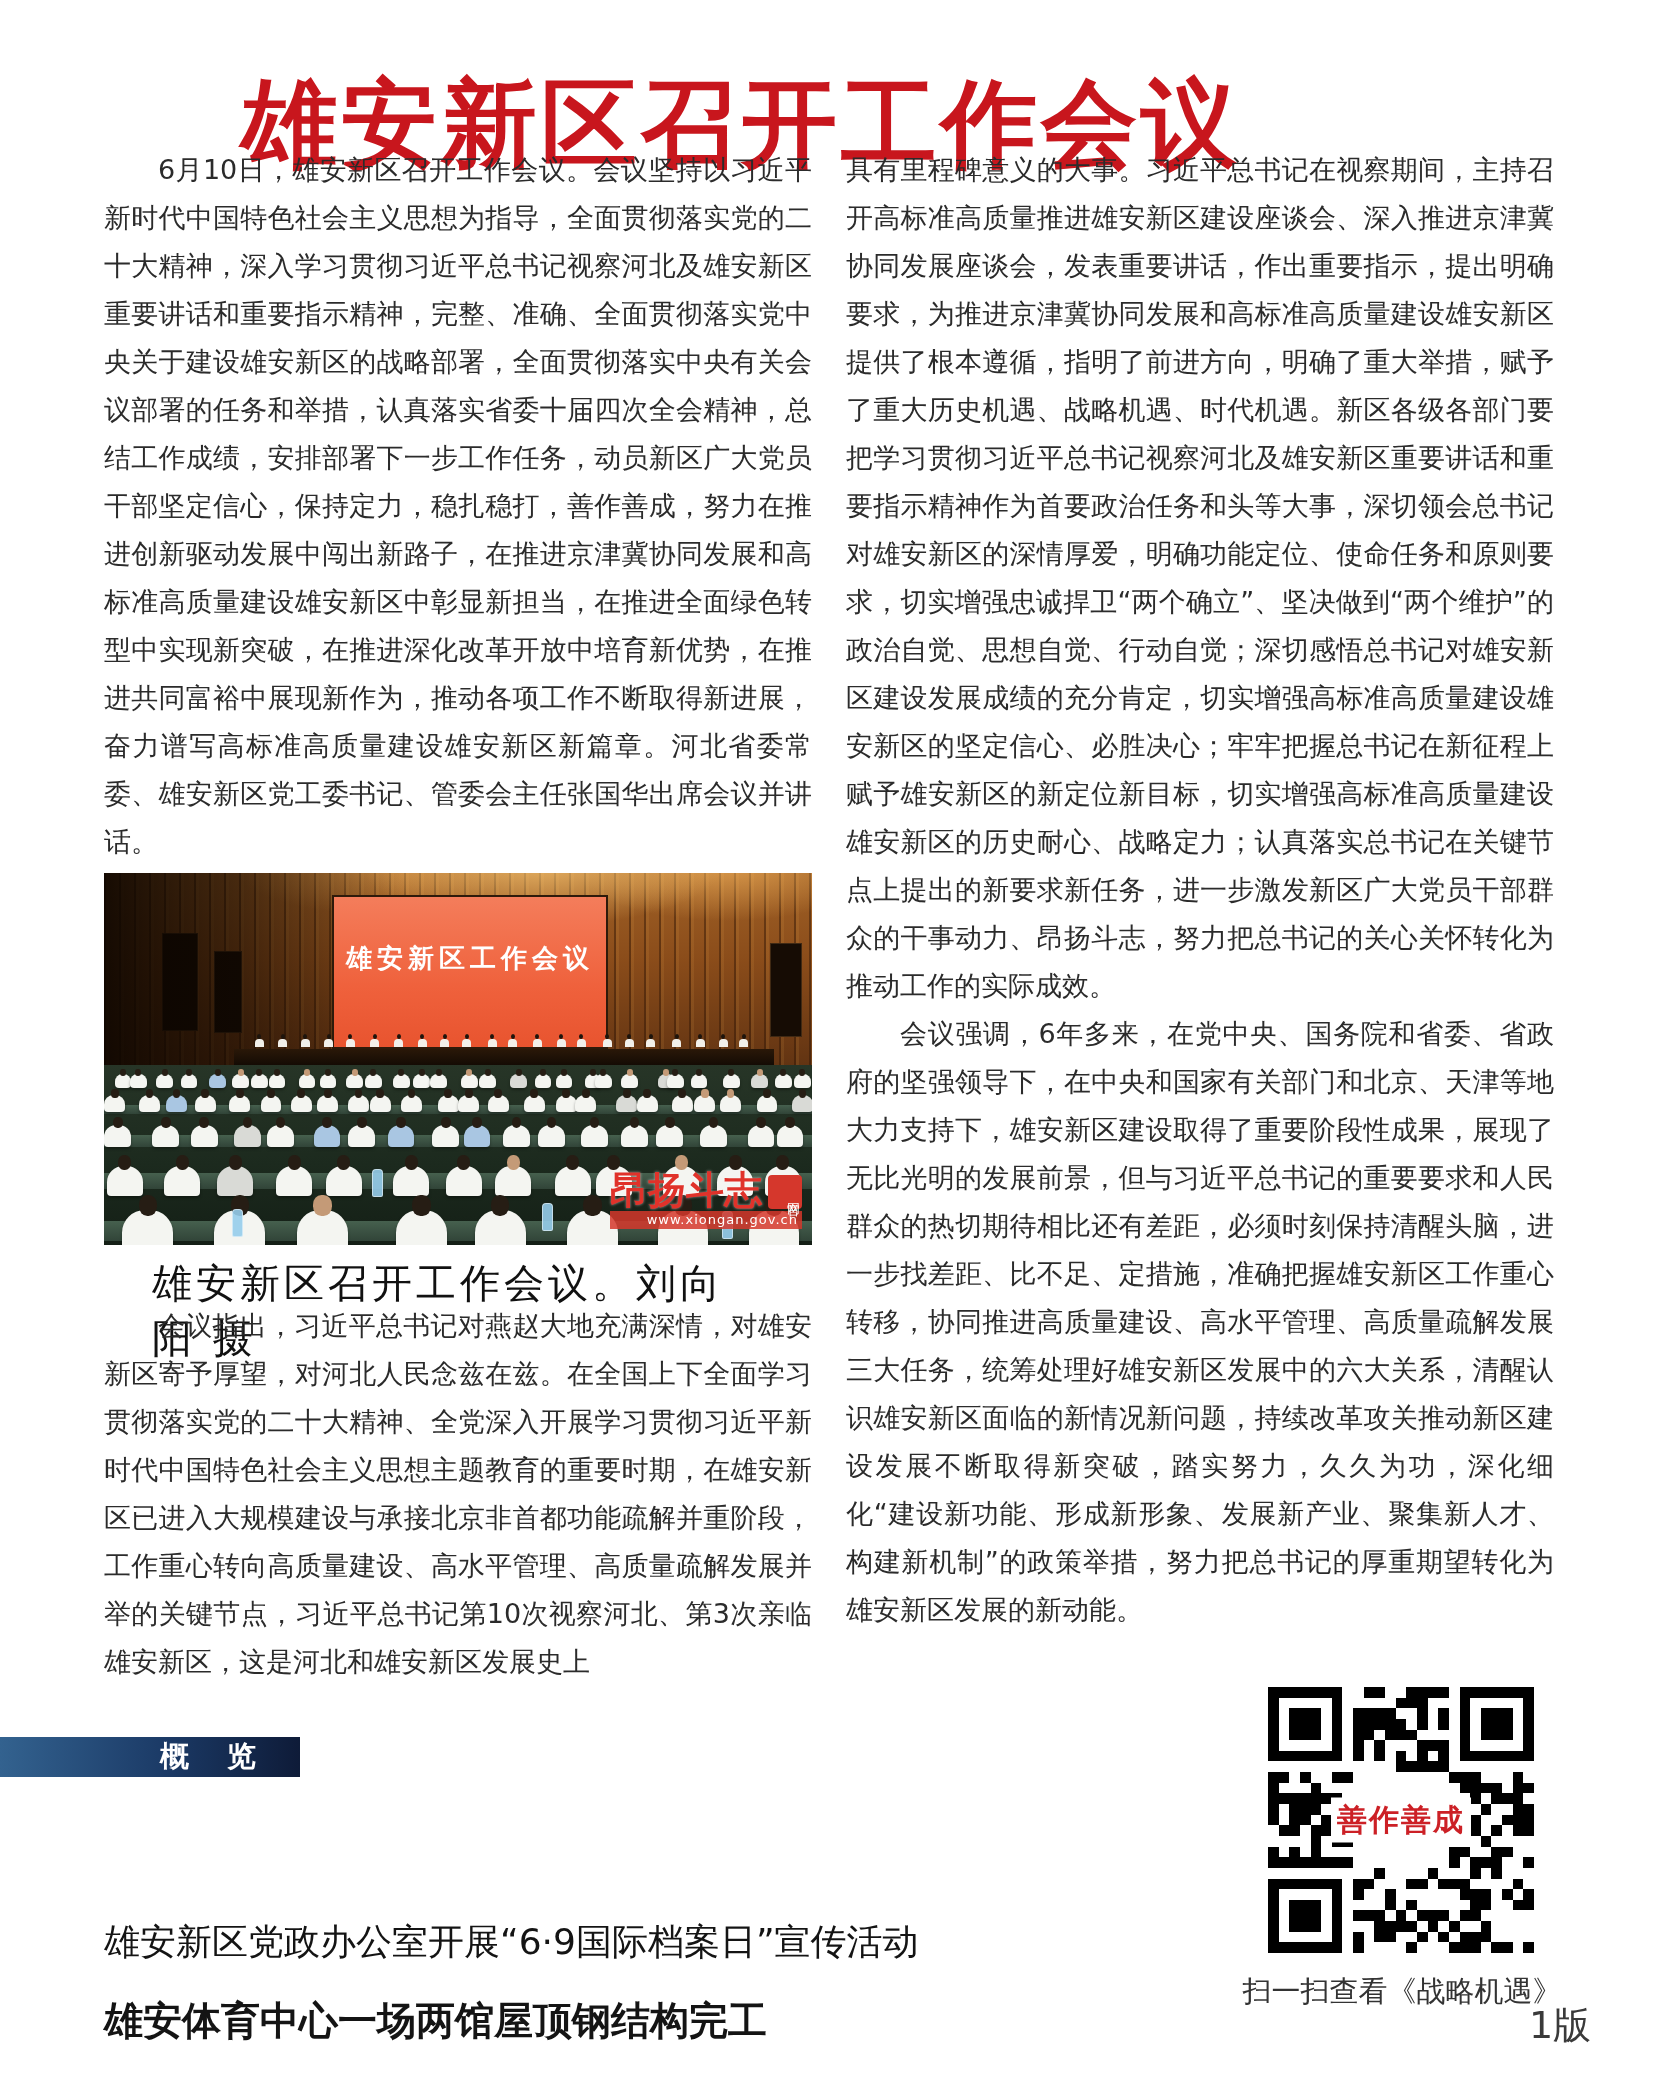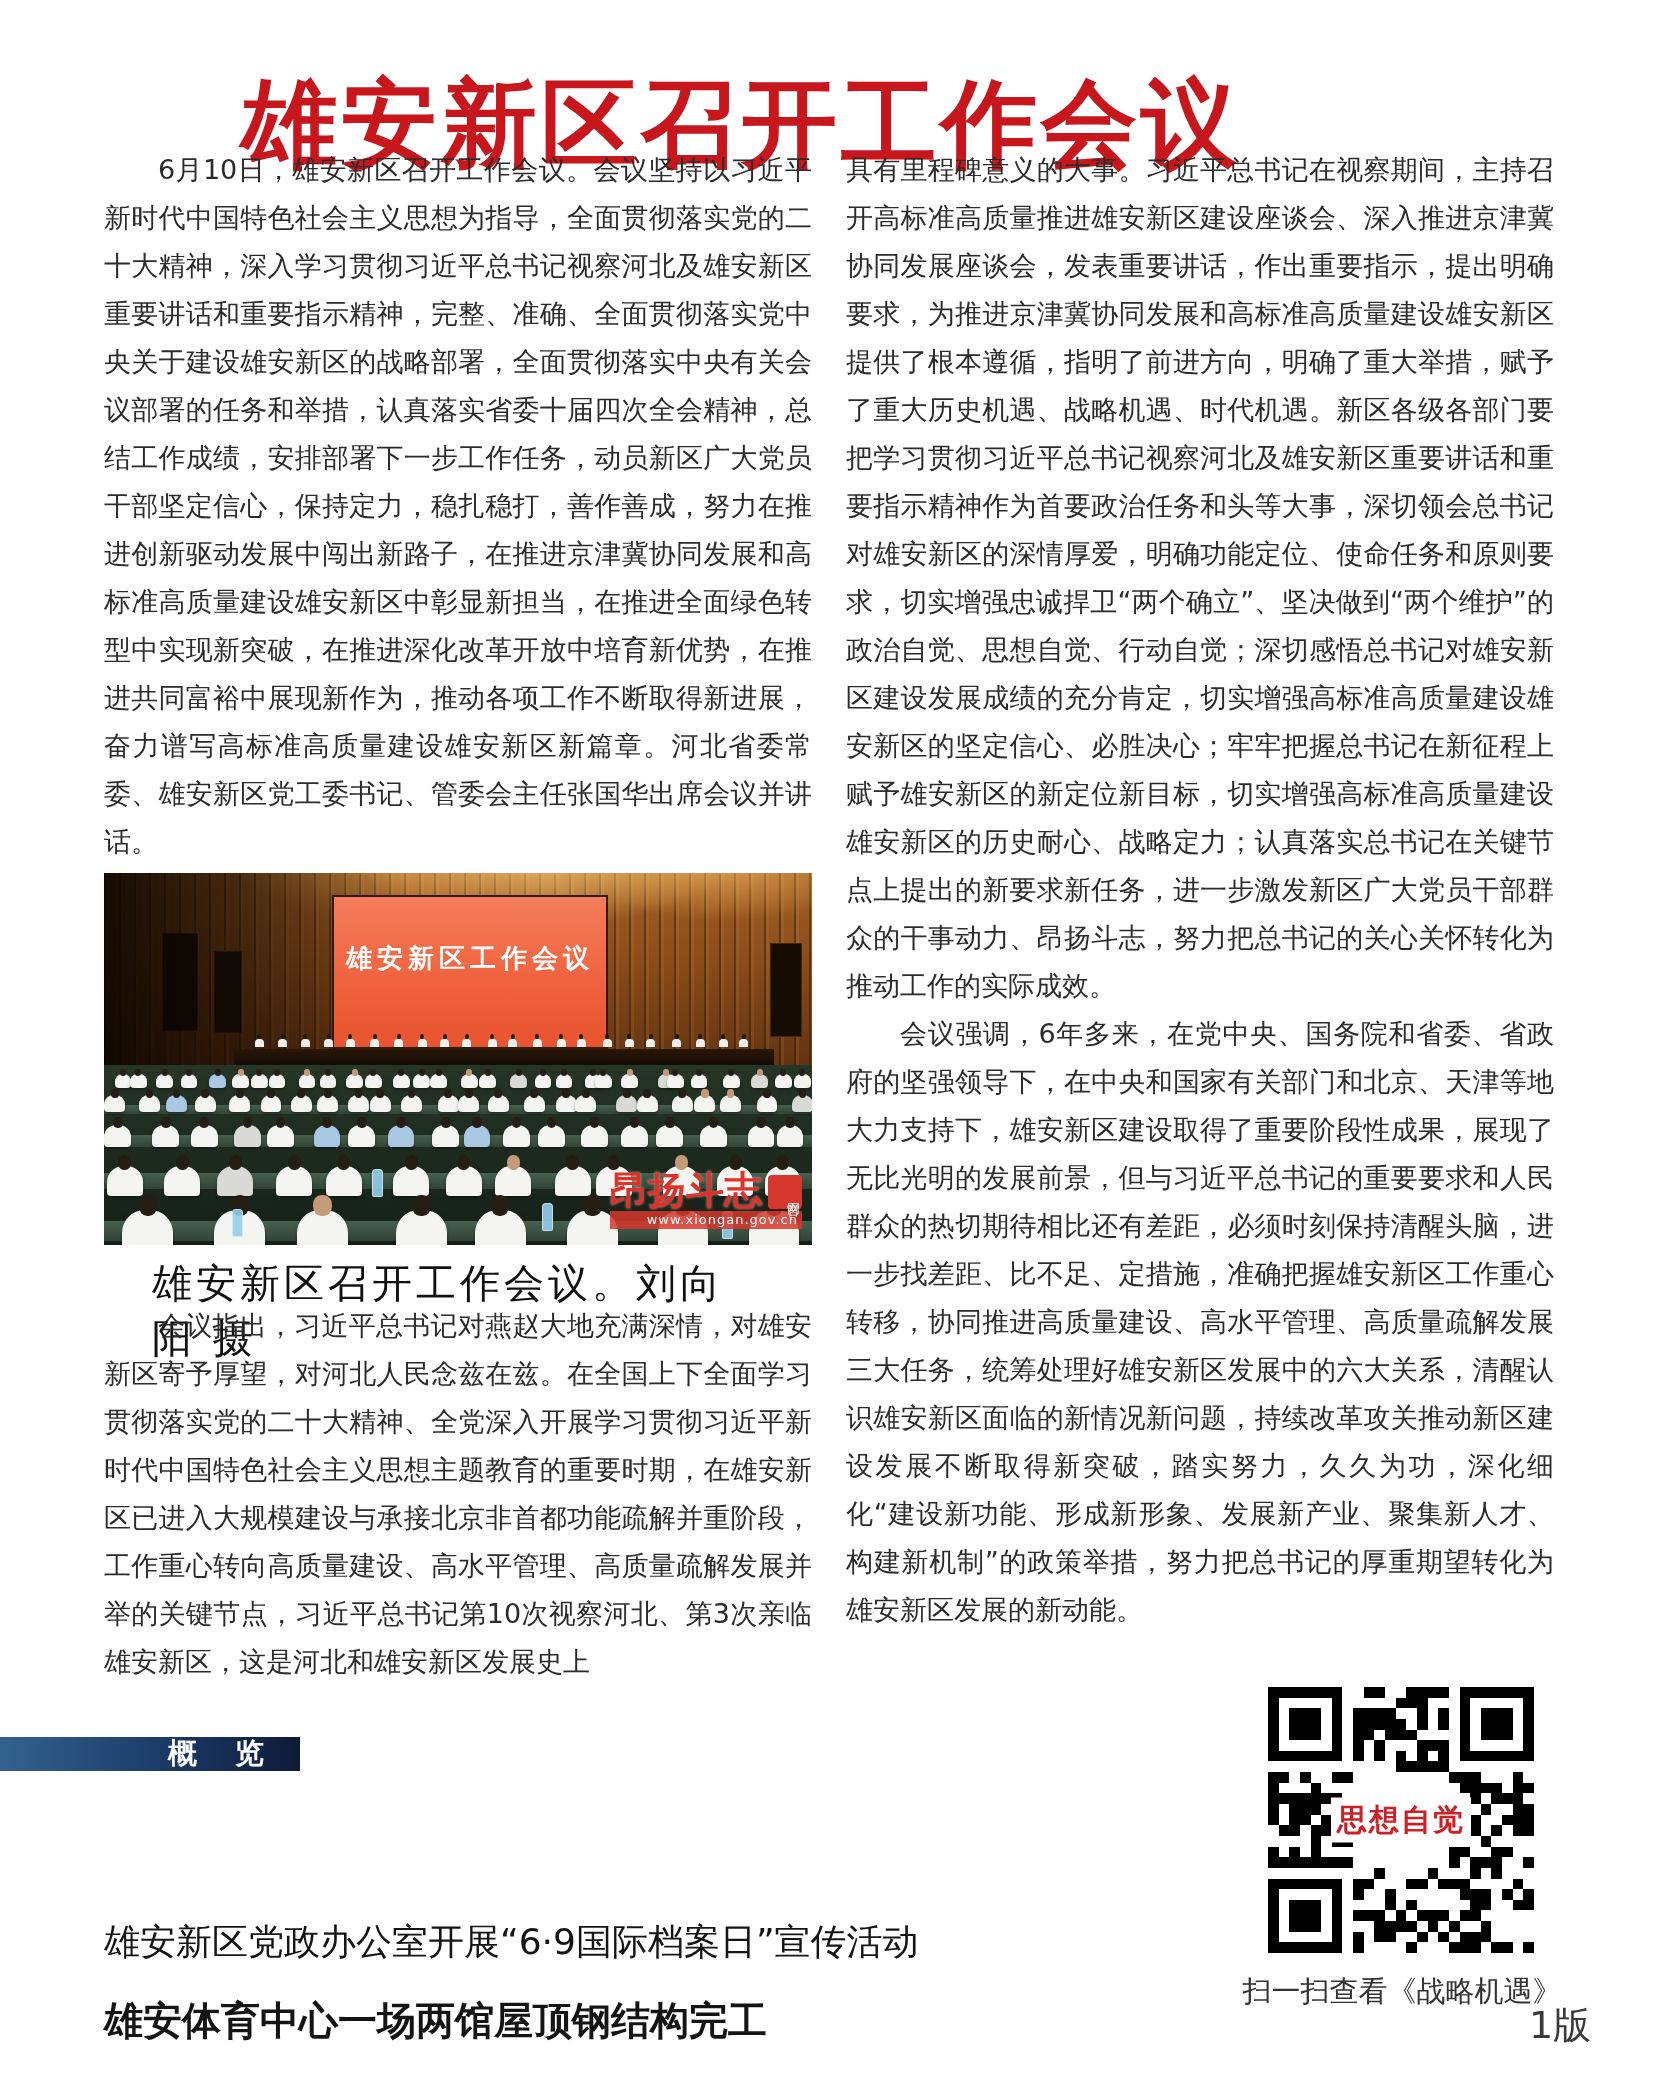--- a/index.html
+++ b/index.html
@@ -44,24 +44,24 @@
   .pw-row{display:flex;align-items:flex-end;gap:6px;}
   .pw-name{font-family:"DejaVu Serif",serif;font-weight:900;font-size:38px;color:#e0322a;
            text-shadow:0 0 3px rgba(255,255,255,.6);line-height:38px;}
   .pw-seal{width:34px;height:34px;background:#d5372c;color:#fff;font-size:13px;line-height:16px;
            text-align:center;border-radius:4px;padding:1px;box-sizing:border-box;writing-mode:vertical-rl;}
   .pw-url{display:block;margin-top:2px;background:rgba(213,55,44,.85);color:#fff;font-size:13px;
           padding:0 4px;line-height:18px;letter-spacing:1px;}
   .photo-caption{left:152px;top:1256px;width:600px;font-family:"DejaVu Serif",serif;
                  font-size:40px;letter-spacing:4px;color:#111;}
   
-  .overview-bar{left:0;top:1737px;width:300px;height:34px;box-sizing:border-box;
+  .overview-bar{left:0;top:1737px;width:300px;height:40px;box-sizing:border-box;
       background:linear-gradient(90deg,#33628f 0%,#1b3a66 55%,#0e1b38 100%);
       color:#fff;font-size:29px;font-weight:bold;letter-spacing:14px;
-      display:flex;align-items:center;justify-content:flex-end;padding-right:22px;}
+      display:flex;align-items:center;justify-content:flex-end;padding-right:30px;}
   
   .headline{left:104px;color:#141414;white-space:nowrap;}
   .headline.h1{top:1840px;font-size:39px;font-weight:bold;}
   .headline.h2{top:1918px;font-size:36px;font-weight:normal;}
   .headline.h3{top:1994px;font-size:39px;font-weight:bold;}
   
   .qr{left:1268px;top:1687px;width:266px;height:266px;background:#fff;}
   .qr svg{display:block;}
   .qr-label{position:absolute;left:50%;top:50%;transform:translate(-50%,-50%);
       background:#fff;padding:2px 6px;color:#cc2026;font-family:"DejaVu Serif",serif;
@@ -562,19 +562,19 @@
           <rect x="1" y="1" width="5" height="5" fill="#fff"></rect>
           <rect x="2" y="2" width="3" height="3" fill="#000"></rect>
           <rect x="18" y="0" width="7" height="7" fill="#000"></rect>
           <rect x="19" y="1" width="5" height="5" fill="#fff"></rect>
           <rect x="20" y="2" width="3" height="3" fill="#000"></rect>
           <rect x="0" y="18" width="7" height="7" fill="#000"></rect>
           <rect x="1" y="19" width="5" height="5" fill="#fff"></rect>
           <rect x="2" y="20" width="3" height="3" fill="#000"></rect>
         </svg>
       </div>
-    <div class="qr-label">思想自觉</div>
+    <div class="qr-label">善作善成</div>
   </div>
   <div class="abs qr-caption">扫一扫查看《战略机遇》</div>
 
   <div class="abs page-num">1版</div>
 
 </div>
 
 </body></html>

